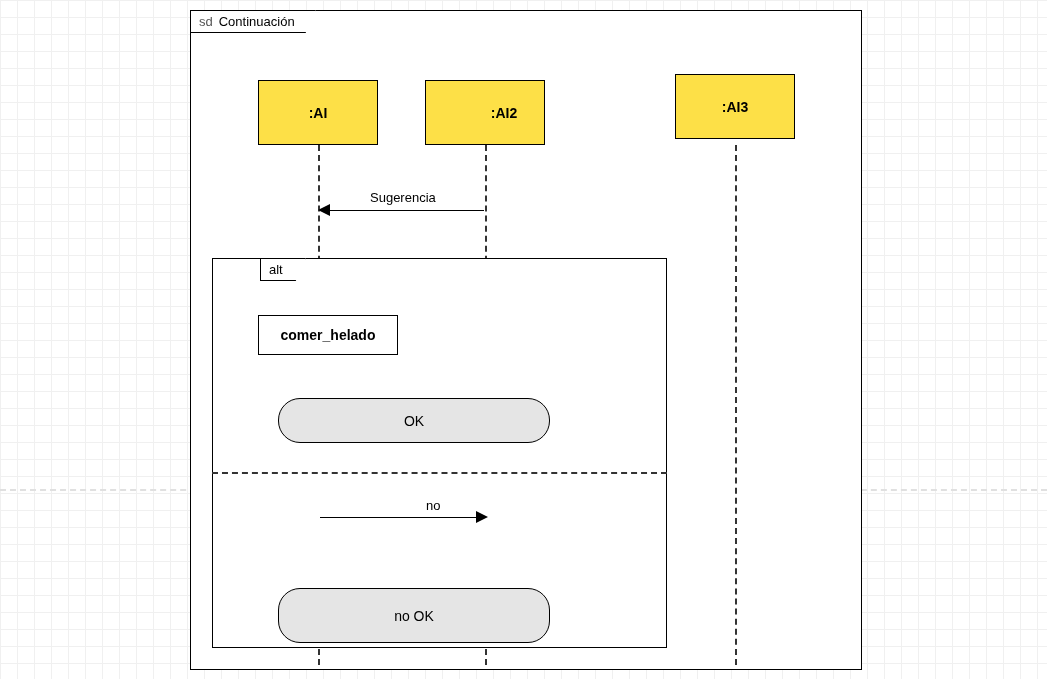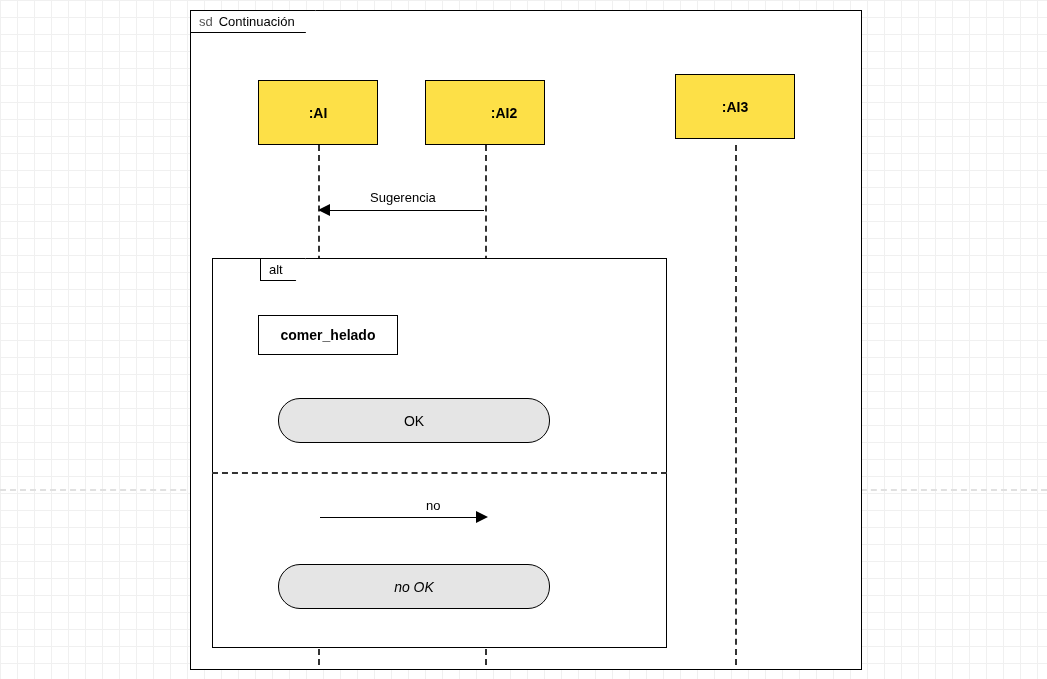--- a/index.html
+++ b/index.html
@@ -162,15 +162,15 @@
 <div class="continuation" style="left:278px; top:398px; width:272px; height:45px;">
   <span>OK</span>
 </div>
 
 <div class="alt-divider" style="left:212px; top:472px; width:455px;"></div>
 
 <div class="msg-line" style="left:320px; top:517px; width:162px;"></div>
 <div class="arrowhead right" style="left:476px; top:511px;"></div>
 <div class="msg-label" style="left:390px; top:498px;margin-left:36px;">no</div>
 
-<div class="continuation" style="left:278px; top:564px; width:272px; height:45px;font-style:italic;">
+<div class="continuation" style="left:278px; top:588px; width:272px; height:55px;">
   <span>no OK</span>
 </div>
 
 </body></html>

